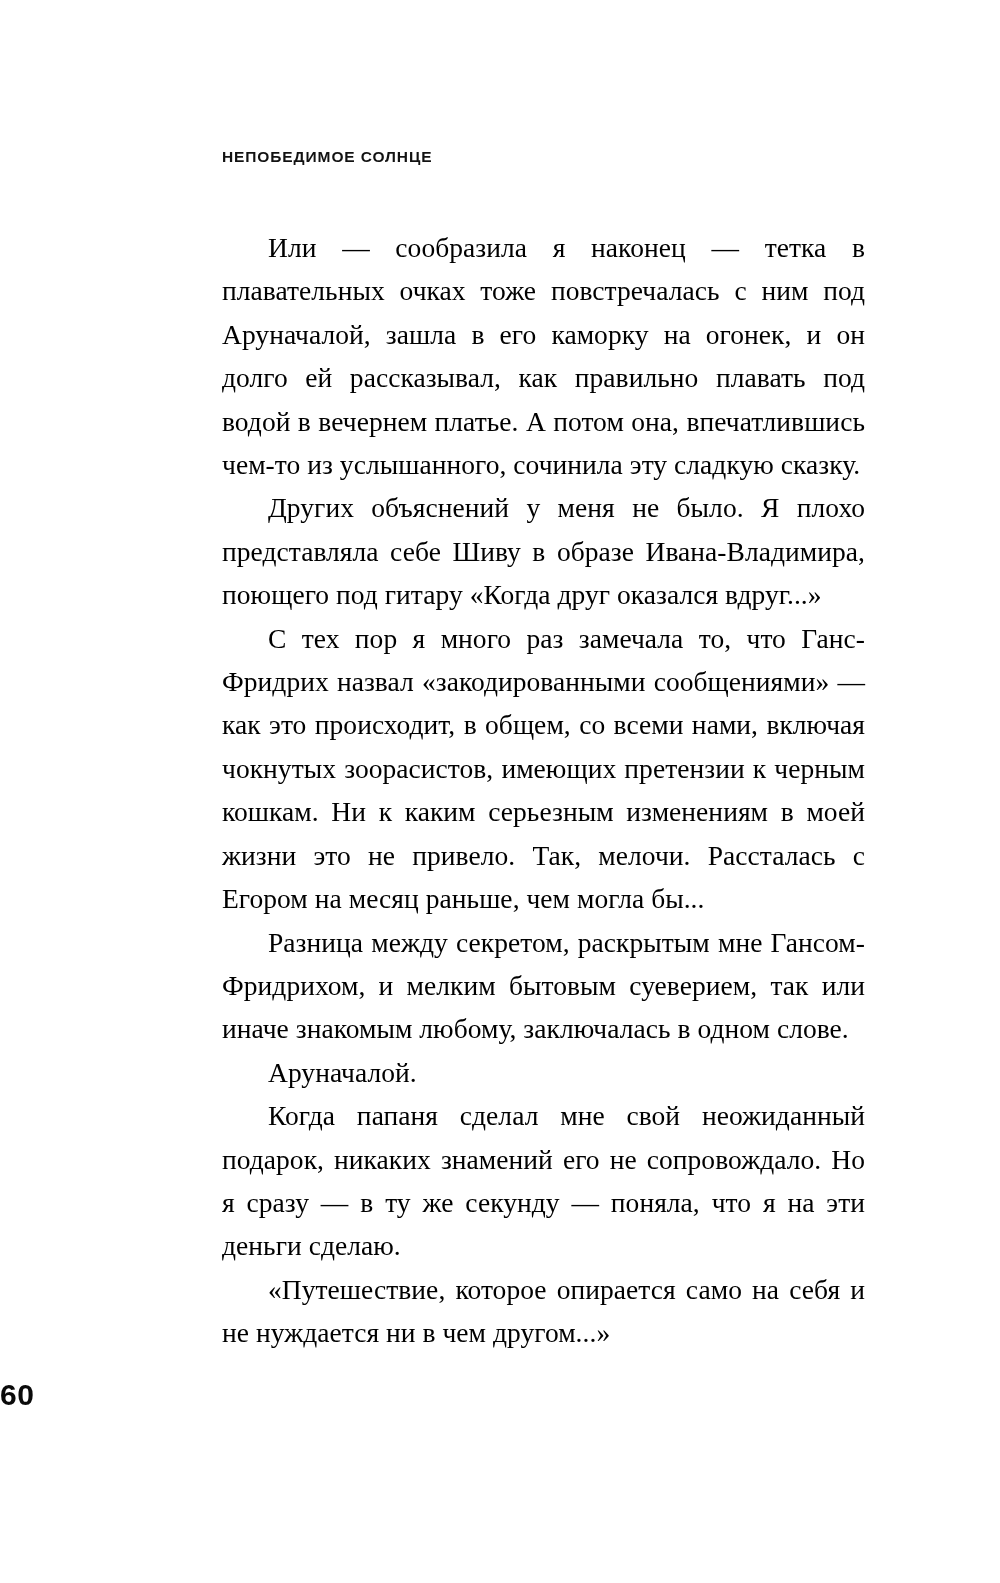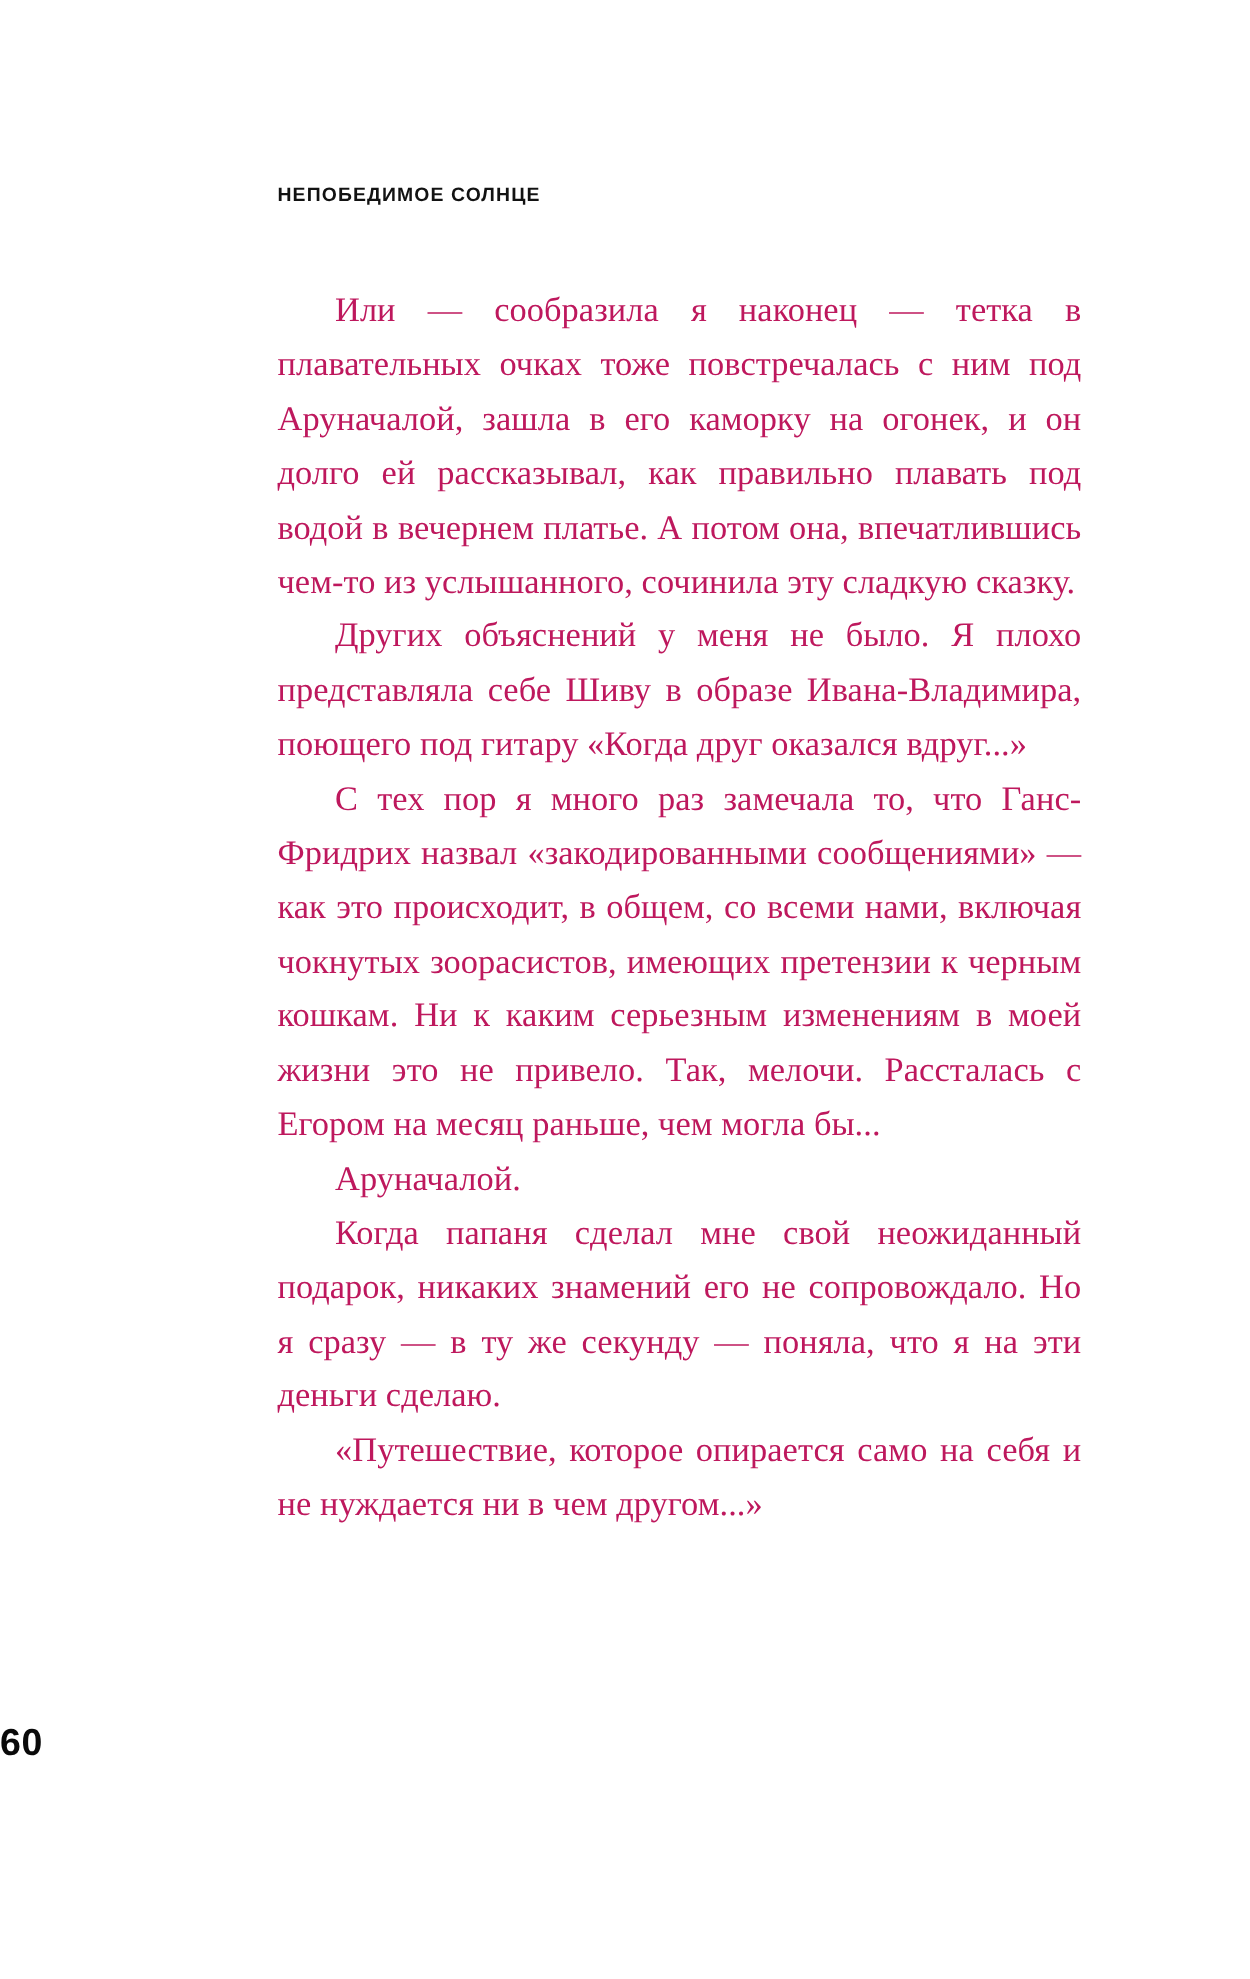--- a/index.html
+++ b/index.html
@@ -37,21 +37,21 @@
     margin: 0 0 60px 0;
     white-space: nowrap;
   }
 
   .body-text {
     font-size: 27.5px;
     line-height: 43.4px;
     text-align: justify;
     text-justify: inter-word;
     hyphens: manual;
-    color: #be185d;
+    color: #000000;
     letter-spacing: 0.05px;
   }
 
   .body-text p {
     margin: 0;
     text-indent: 46px;
   }
 
   .folio {
     position: absolute;
@@ -70,20 +70,21 @@
 <body>
 
 <div class="page">
 
   <div class="running-head">НЕПОБЕДИМОЕ СОЛНЦЕ</div>
 
   <div class="body-text">
     <p>Или — сообразила я наконец — тетка в плавательных очках тоже повстречалась с ним под Аруначалой, зашла в его каморку на огонек, и он долго ей рассказывал, как правильно плавать под водой в вечернем платье. А потом она, впечатлившись чем-то из услышанного, сочинила эту сладкую сказку.</p>
     <p>Других объяснений у меня не было. Я плохо представляла себе Шиву в образе Ивана-Владимира, поющего под гитару «Когда друг оказался вдруг...»</p>
     <p>С тех пор я много раз замечала то, что Ганс-Фридрих назвал «закодированными сообщениями» — как это происходит, в общем, со всеми нами, включая чокнутых зоорасистов, имеющих претензии к черным кошкам. Ни к каким серьезным изменениям в моей жизни это не привело. Так, мелочи. Рассталась с Егором на месяц раньше, чем могла бы...</p>
+    <p>Разница между секретом, раскрытым мне Гансом-Фридрихом, и мелким бытовым суеверием, так или иначе знакомым любому, заключалась в одном слове.</p>
     <p>Аруначалой.</p>
     <p>Когда папаня сделал мне свой неожиданный подарок, никаких знамений его не сопровождало. Но я сразу — в ту же секунду — поняла, что я на эти деньги сделаю.</p>
     <p>«Путешествие, которое опирается само на себя и не нуждается ни в чем другом...»</p>
   </div>
 
   <div class="folio">60</div>
 
 </div>
 
 </body></html>

